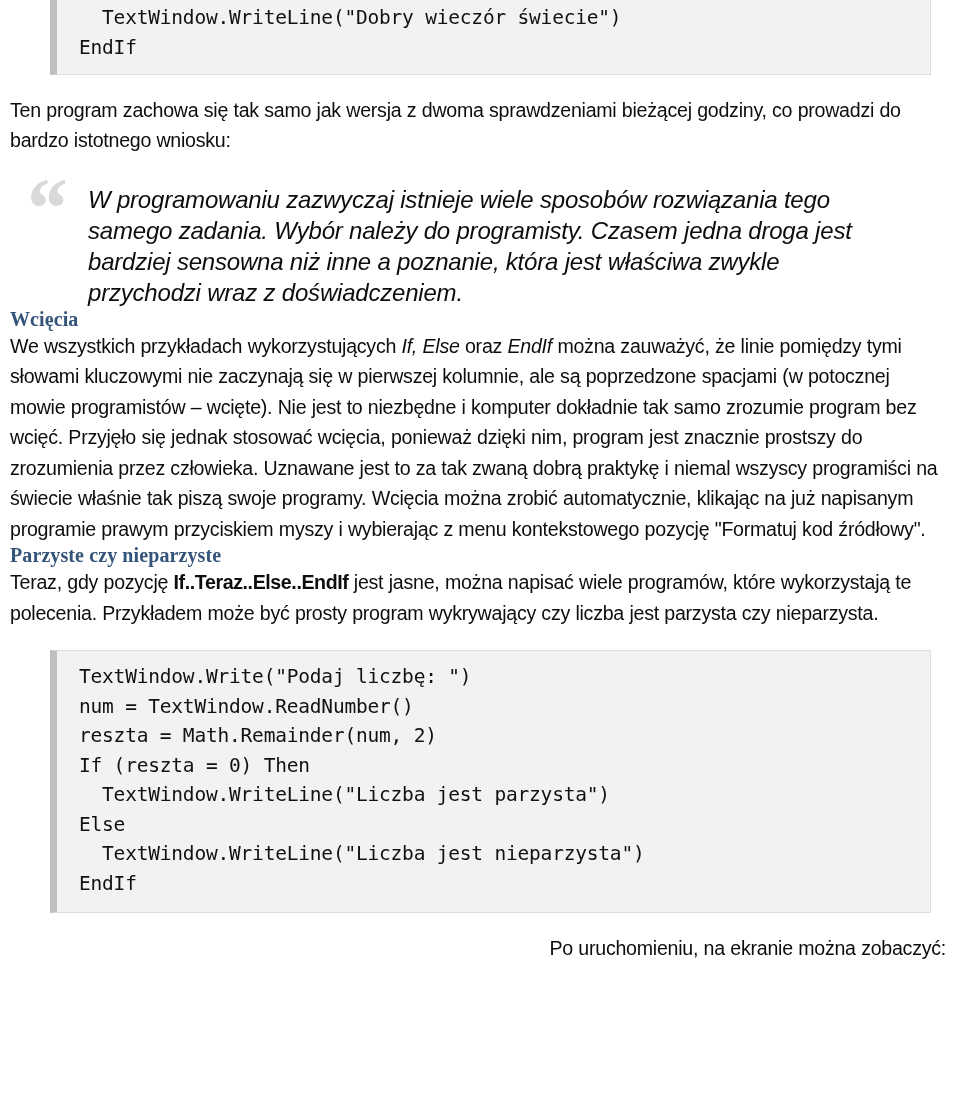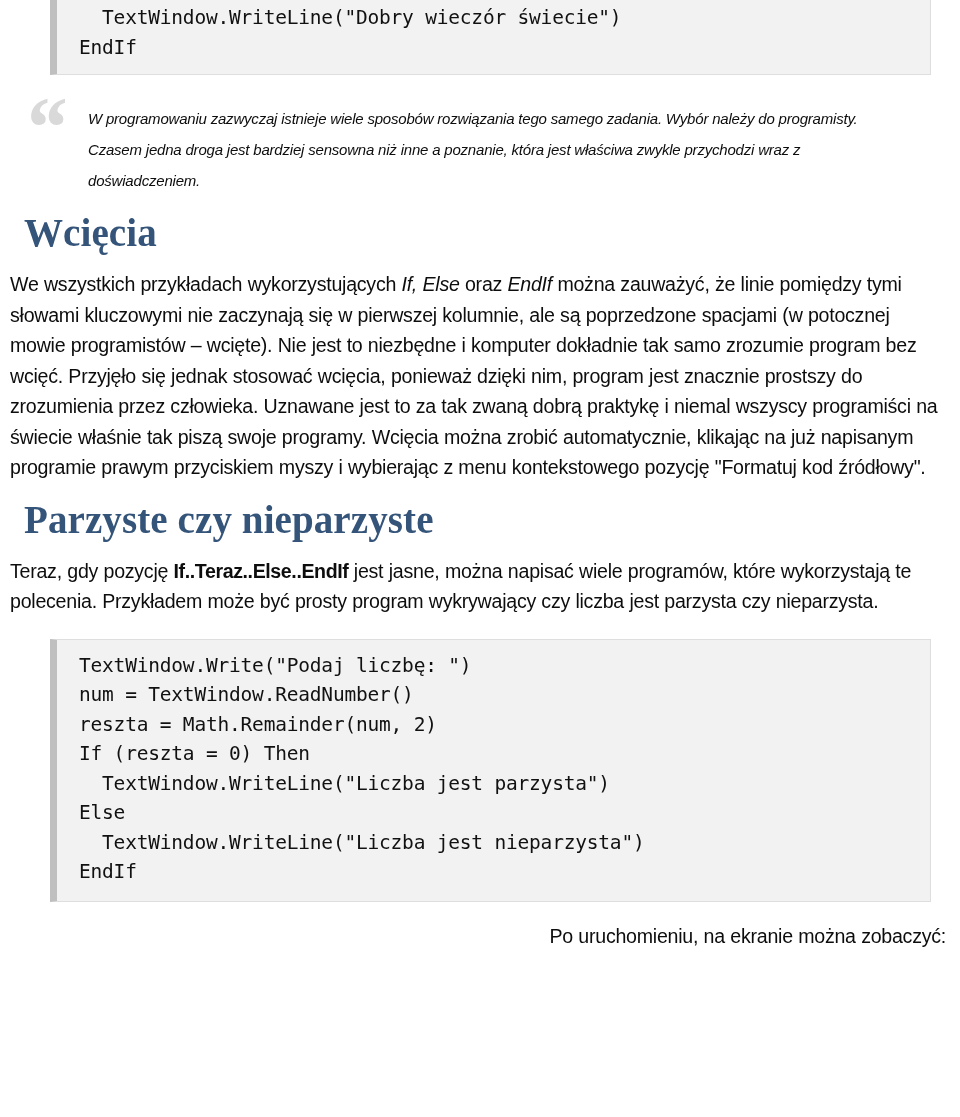--- a/index.html
+++ b/index.html
@@ -81,47 +81,48 @@
     font-family: "Liberation Serif", serif;
     font-size: 86px;
     font-style: italic;
     font-weight: bold;
     color: #d9d9d9;
     line-height: 1;
     user-select: none;
   }
   .quote-text {
     margin: 0;
-    font-size: 15px;
+    font-size: 24px;
     line-height: 31px;
     font-style: italic;
     color: #0d0d0d;
     letter-spacing: -0.2px;
   }
 
   
   h2.heading {
-    margin: 14px;
+    margin: 0;
     font-family: "Liberation Serif", serif;
     font-weight: bold;
-    font-size: 39px;
+    font-size: 20px;
     color: #34547a;
     letter-spacing: 0.1px;
   }
   .h-wciecia { margin-top: 42px; margin-bottom: 1px; }
   .h-parzyste { margin-top: 37px; margin-bottom: 2px; }
 </style>
 </head>
 <body>
 
 <div class="page">
 
   <pre class="code-block top">  TextWindow.WriteLine("Dobry wieczór świecie")
 EndIf</pre>
 
+  <p class="body p-intro">Ten program zachowa się tak samo jak wersja z dwoma sprawdzeniami bieżącej godziny, co prowadzi do bardzo istotnego wniosku:</p>
 
   <div class="quote-wrap">
     <span class="quote-mark">“</span>
     <p class="quote-text">W programowaniu zazwyczaj istnieje wiele sposobów rozwiązania tego samego zadania. Wybór należy do programisty. Czasem jedna droga jest bardziej sensowna niż inne a poznanie, która jest właściwa zwykle przychodzi wraz z doświadczeniem.</p>
   </div>
 
   <h2 class="heading h-wciecia">Wcięcia</h2>
 
   <p class="body p-after-h1"><span>We wszystkich przykładach wykorzystujących </span><em class="it">If, Else</em><span> oraz </span><em class="it">EndIf</em><span> można zauważyć, że linie pomiędzy tymi słowami kluczowymi nie zaczynają się w pierwszej kolumnie, ale są poprzedzone spacjami (w potocznej mowie programistów – wcięte). Nie jest to niezbędne i komputer dokładnie tak samo zrozumie program bez wcięć. Przyjęło się jednak stosować wcięcia, ponieważ dzięki nim, program jest znacznie prostszy do zrozumienia przez człowieka. Uznawane jest to za tak zwaną dobrą praktykę i niemal wszyscy programiści na świecie właśnie tak piszą swoje programy. Wcięcia można zrobić automatycznie, klikając na już napisanym programie prawym przyciskiem myszy i wybierając z menu kontekstowego pozycję "Formatuj kod źródłowy".</span></p>
 

